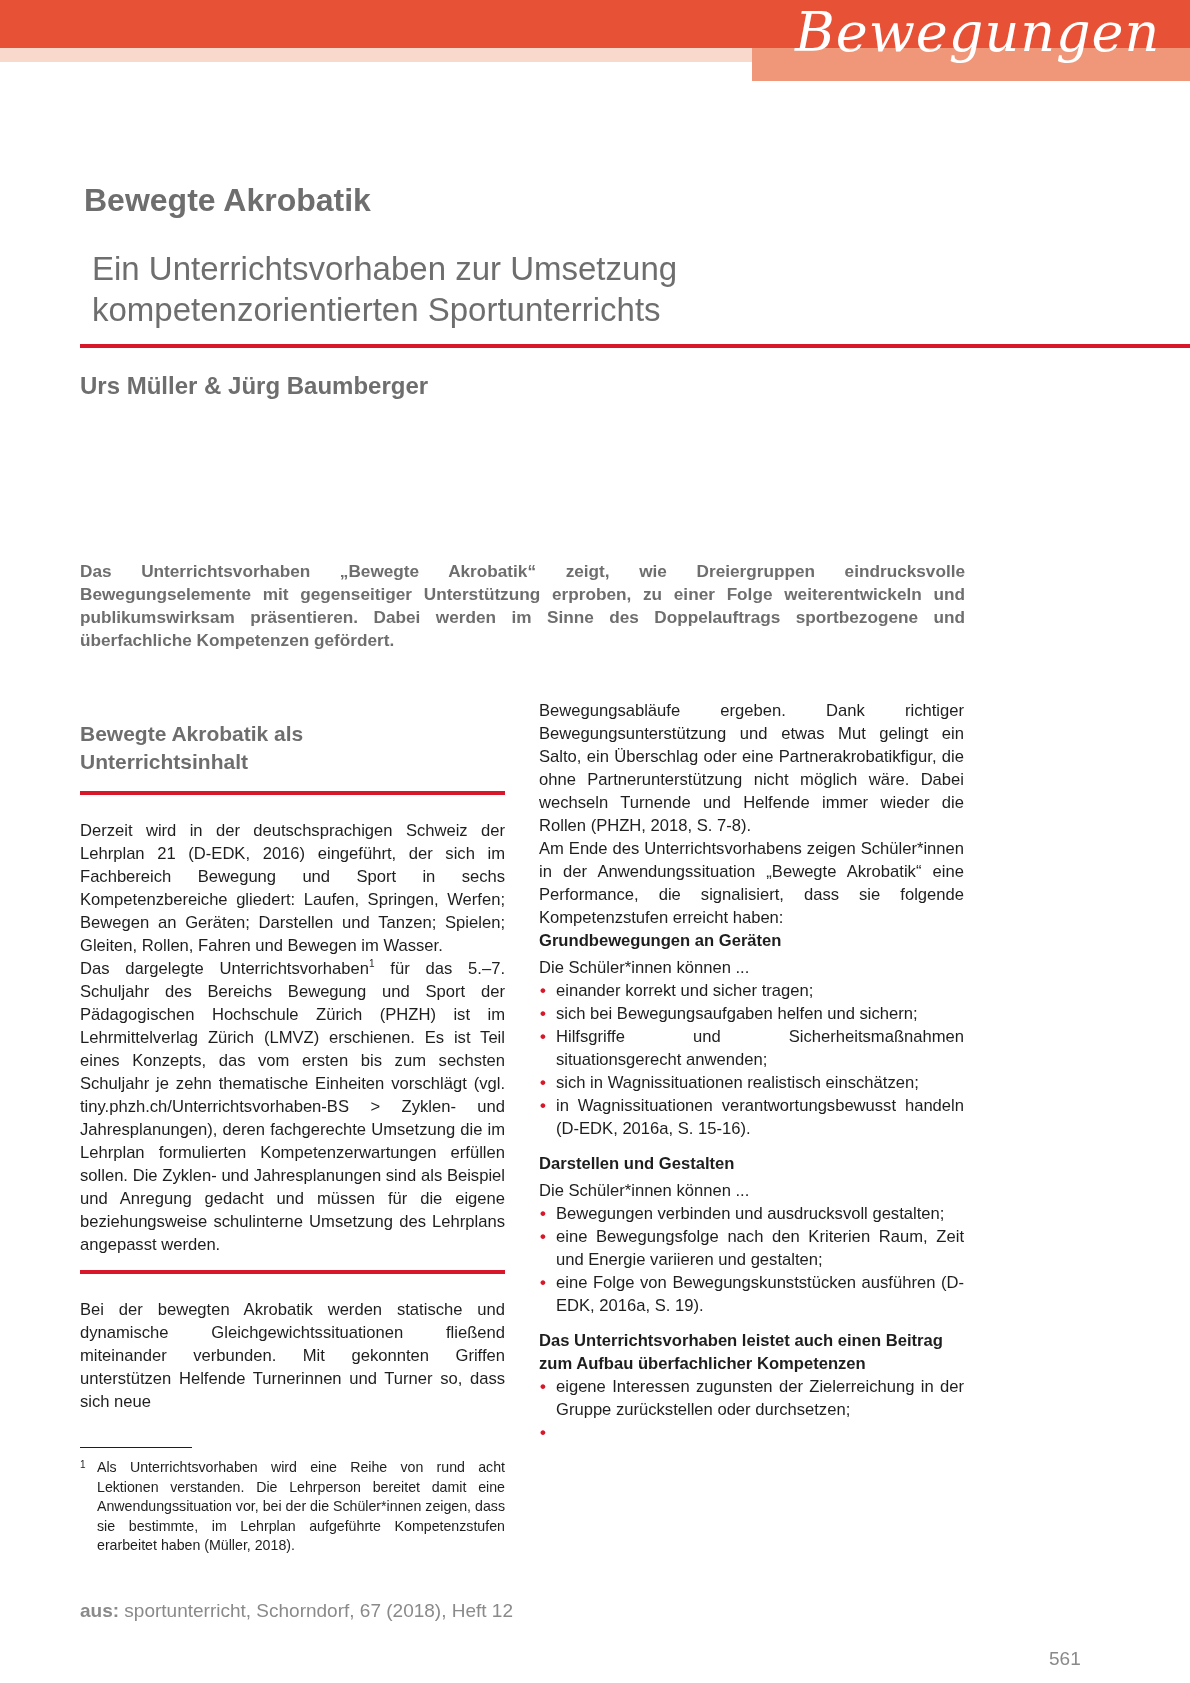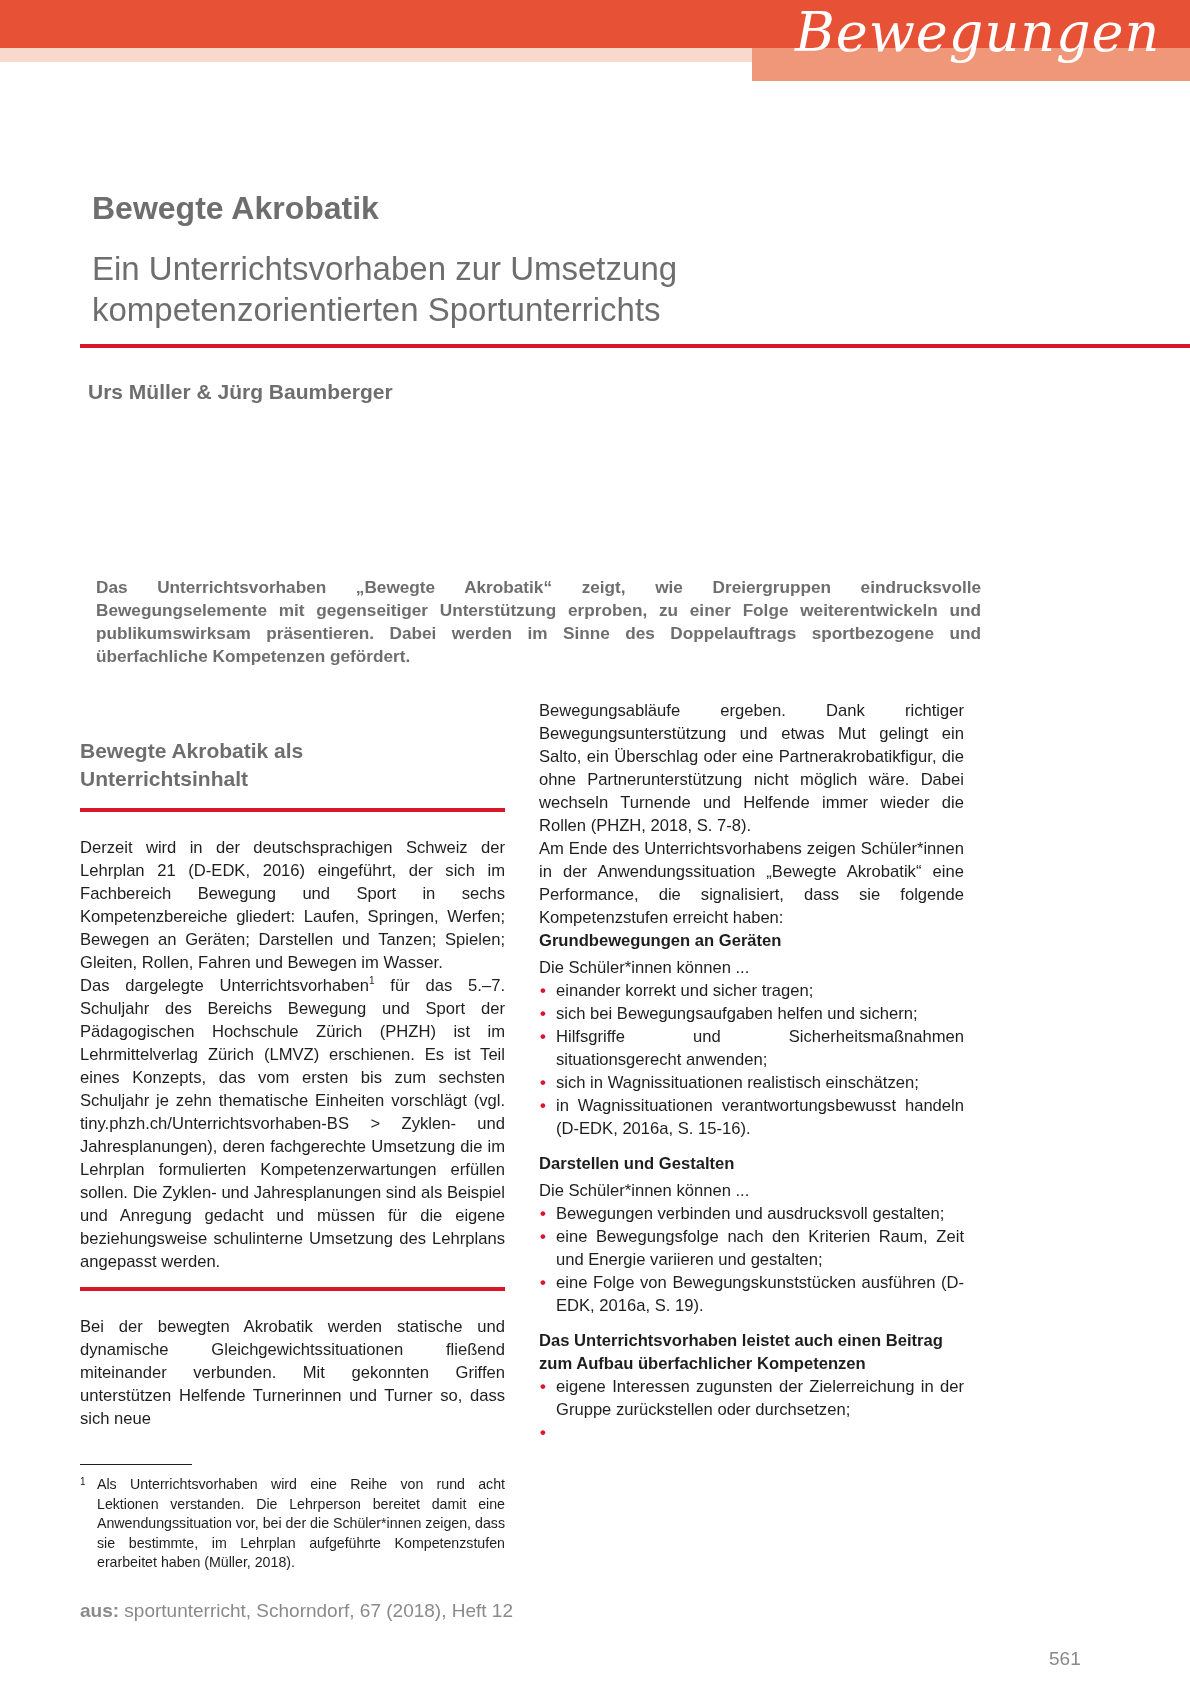--- a/index.html
+++ b/index.html
@@ -7,30 +7,30 @@
       width: 1190px; height: 1683px; position: relative; background: #ffffff;
       font-family: "Liberation Sans", sans-serif; color: #1e1e1e; overflow: hidden;
     }
     .band-top { position: absolute; left: 0; top: 0; width: 1190px; height: 48px; background: #e75136; }
     .band-light { position: absolute; left: 0; top: 48px; width: 752px; height: 14px; background: #f9d9cb; }
     .band-tab { position: absolute; left: 752px; top: 48px; width: 438px; height: 33px; background: #f0977a; }
     .brand {
       position: absolute; left: 795px; top: 6px; font-family: "DejaVu Serif", serif; font-style: italic;
       font-size: 54px; color: #ffffff; letter-spacing: 1px; line-height: 1;
     }
-    .title { position: absolute; left: 80px; top: 178px; font-size: 32px; font-weight: bold; color: #6e6e6e; margin: 12px; }
+    .title { position: absolute; left: 80px; top: 178px; font-size: 32px; font-weight: bold; color: #6e6e6e; margin: 4px; }
     .subtitle { position: absolute; left: 80px; top: 236px; font-size: 33px; color: #6e6e6e; line-height: 41px; margin: 12px; width: 900px; }
     .rule-main { position: absolute; left: 80px; top: 344px; width: 1110px; height: 4px; background: #d8182a; }
-    .authors { position: absolute; left: 80px; top: 372px; font-size: 21px; font-weight: bold; color: #6e6e6e; margin: 8px; }
+    .authors { position: absolute; left: 80px; top: 372px; font-size: 24px; font-weight: bold; color: #6e6e6e; margin: 0; }
     .lead {
       position: absolute; left: 80px; top: 560px; width: 885px; font-size: 17.2px; line-height: 23px;
-      font-weight: bold; color: #6e6e6e; text-align: justify; margin: 16px;
+      font-weight: bold; color: #6e6e6e; text-align: justify; margin: 0;
     }
     .col { position: absolute; width: 425px; font-size: 16.6px; line-height: 23px; }
-    .col-left { left: 80px; top: 737px; }
+    .col-left { left: 80px; top: 720px; }
     .col-right { left: 539px; top: 699px; }
     .h2 { font-size: 21px; font-weight: bold; color: #6e6e6e; line-height: 28px; margin: 0; }
     .h2-rule { height: 4px; background: #d8182a; width: 425px; }
     p { margin: 0; text-align: justify; }
     .h3 { font-size: 16.6px; font-weight: bold; color: #1e1e1e; margin: 0; line-height: 23px; }
     ul.bullets { list-style: none; margin: 0; padding: 0; }
     ul.bullets li { position: relative; padding-left: 17px; text-align: justify; }
     ul.bullets li .dot { position: absolute; left: 1px; top: 0; color: #d8182a; font-weight: bold; }
     sup { font-size: 10px; line-height: 0; }
     .fn-rule { width: 112px; height: 1px; background: #1e1e1e; margin-top: 34px; }

